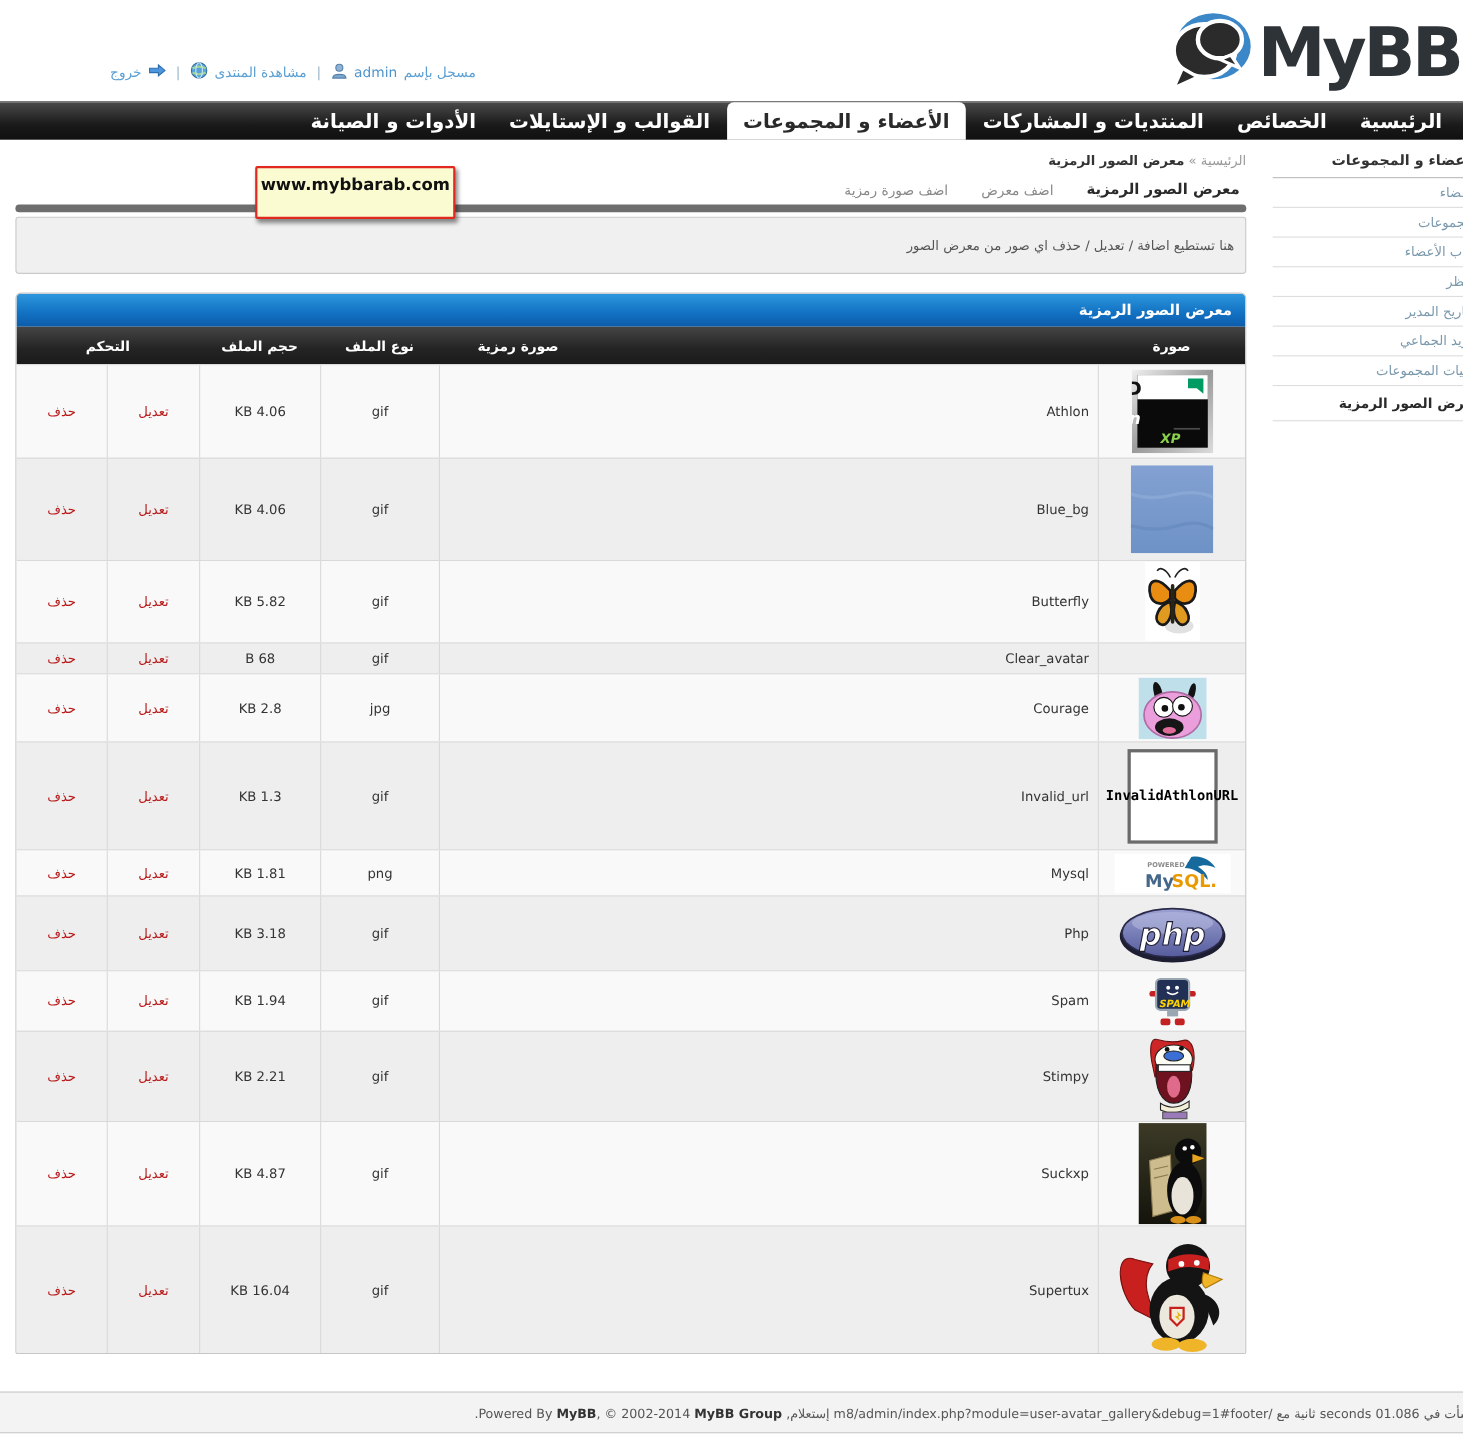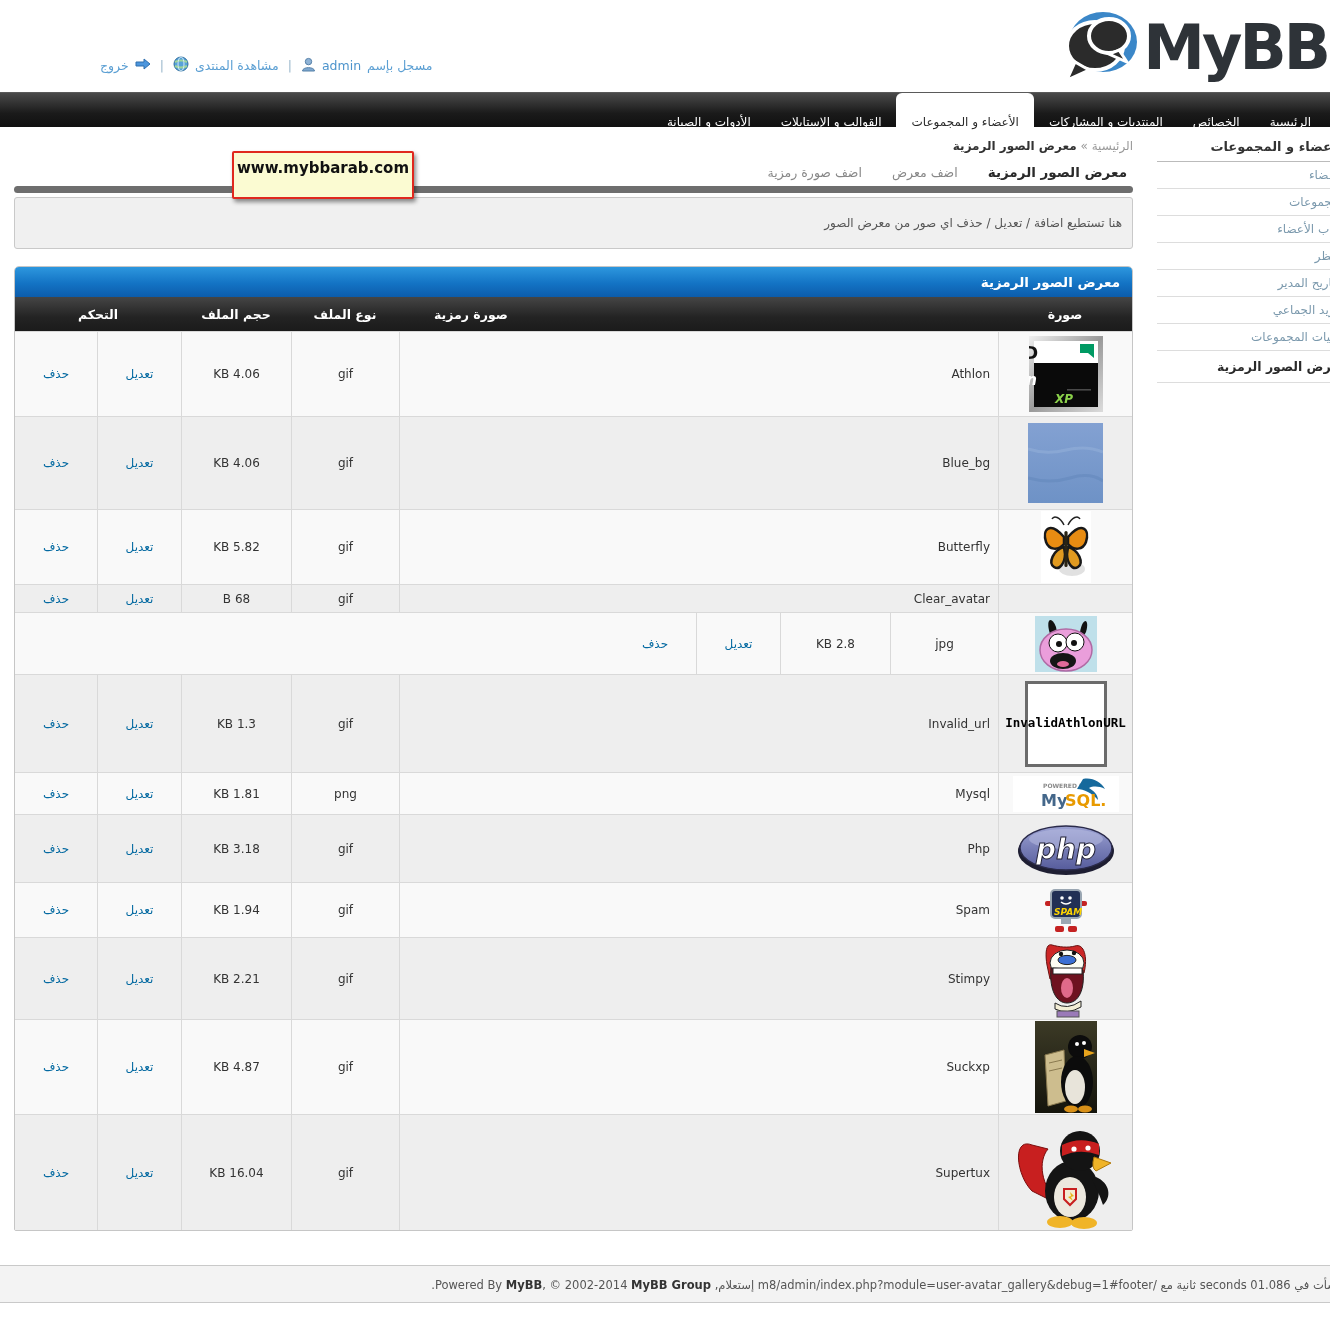--- a/index.html
+++ b/index.html
@@ -12,21 +12,21 @@
   #user-bar { position:absolute; top:56px; left:100px; direction:rtl; display:flex; align-items:center; gap:6px;
               color:#5b9fd3; font-size:12.5px; white-space:nowrap; }
   #user-bar .sep { color:#9bb7cc; margin:0 3px; }
   #user-bar .uicon { display:inline-block; vertical-align:middle; }
   #user-bar .uname { color:#4d94cc; }
 
   
   #nav { position:absolute; top:92px; left:0; width:1330px; height:35px;
          background:linear-gradient(#4a4a4a,#1a1a1a 60%,#101010); border-top:1px solid #5a5a5a;
          direction:rtl; display:flex; padding-right:4px; }
-  .nav-item { color:#fff; font-size:12px; font-weight:normal; line-height:35px; padding:12px 15px; cursor:pointer; white-space:nowrap; }
+  .nav-item { color:#fff; font-size:18px; font-weight:bold; line-height:35px; padding:0 15px; cursor:pointer; white-space:nowrap; }
   .nav-item.active { background:#fff; color:#2a2a2a; border-radius:6px 6px 0 0; }
 
   
   #sidebar { position:absolute; top:133px; left:1157px; width:200px; direction:rtl;
              border-right:1px solid #c9c9c9; }
   .side-title { font-size:13px; font-weight:bold; color:#333; padding:6px 10px 7px; border-bottom:1px solid #bbb; white-space:nowrap; }
   .side-item { font-size:12px; color:#7b99ad; padding:6px 10px; border-bottom:1px solid #ddd; cursor:pointer; white-space:nowrap; }
   .side-item.active { font-size:12.5px; font-weight:bold; color:#2a2a2a; padding:8px 10px; }
 
   
@@ -64,21 +64,21 @@
   .c-ctrl  { width:166px; flex:none; }
   #thead .h-name { justify-content:flex-end; padding-left:35px; }  
 
   .drow { border-top:1px solid #d9d9d9; }
   .drow.odd  { background:#f9f9f9; }
   .drow.even { background:#eeeeee; }
   .cell { display:flex; align-items:center; justify-content:center; border-left:1px solid #d9d9d9;
           font-size:12px; color:#333; overflow:hidden; }
   .cell:last-child { border-left:none; }
   .cell.c-name { justify-content:flex-start; padding:0 8px; } 
-  .cell a { color:#0369a1; text-decoration:none; cursor:pointer; }
+  .cell a { color:#b91c1c; text-decoration:none; cursor:pointer; }
 
   
   .invalid-box { width:82px; height:86px; background:#fff; border:3px solid #6b6b6b;
                  display:flex; flex-direction:row; align-items:center; justify-content:center;
                  font-family:"DejaVu Sans Mono", monospace; font-weight:bold; font-size:12.5px; color:#000;
                  direction:ltr; line-height:1.5; }
 
   
   #footer { position:absolute; top:1265px; left:0; width:1330px; height:38px;
             background:#f3f3f3; border-top:1px solid #c9c9c9; border-bottom:1px solid #c9c9c9; }
@@ -284,20 +284,21 @@
             <path d="M45 16 C48 0 55 3 51 16 L47 23 Z" fill="#121212"></path>
             <ellipse cx="31" cy="34" rx="26" ry="21" fill="#ea9edb" stroke="#b06aa4" stroke-width="1.5"></ellipse>
             <circle cx="23" cy="27" r="9" fill="#fff" stroke="#111"></circle>
             <circle cx="40" cy="26" r="9" fill="#fff" stroke="#111"></circle>
             <circle cx="24" cy="28" r="3" fill="#111"></circle>
               <circle cx="39" cy="27" r="3" fill="#111"></circle>
             <ellipse cx="28" cy="45" rx="13" ry="8" fill="#161616"></ellipse>
             <ellipse cx="28" cy="48" rx="6" ry="3" fill="#e06a9a"></ellipse>
           </svg>
         </div>
+        <div class="cell c-name">Courage</div>
         <div class="cell c-type">jpg</div>
         <div class="cell c-size">KB 2.8</div>
         <div class="cell c-edit">
             <a>تعديل</a>
           </div>
         <div class="cell c-del">
             <a>حذف</a>
           </div>
       </div>
 

